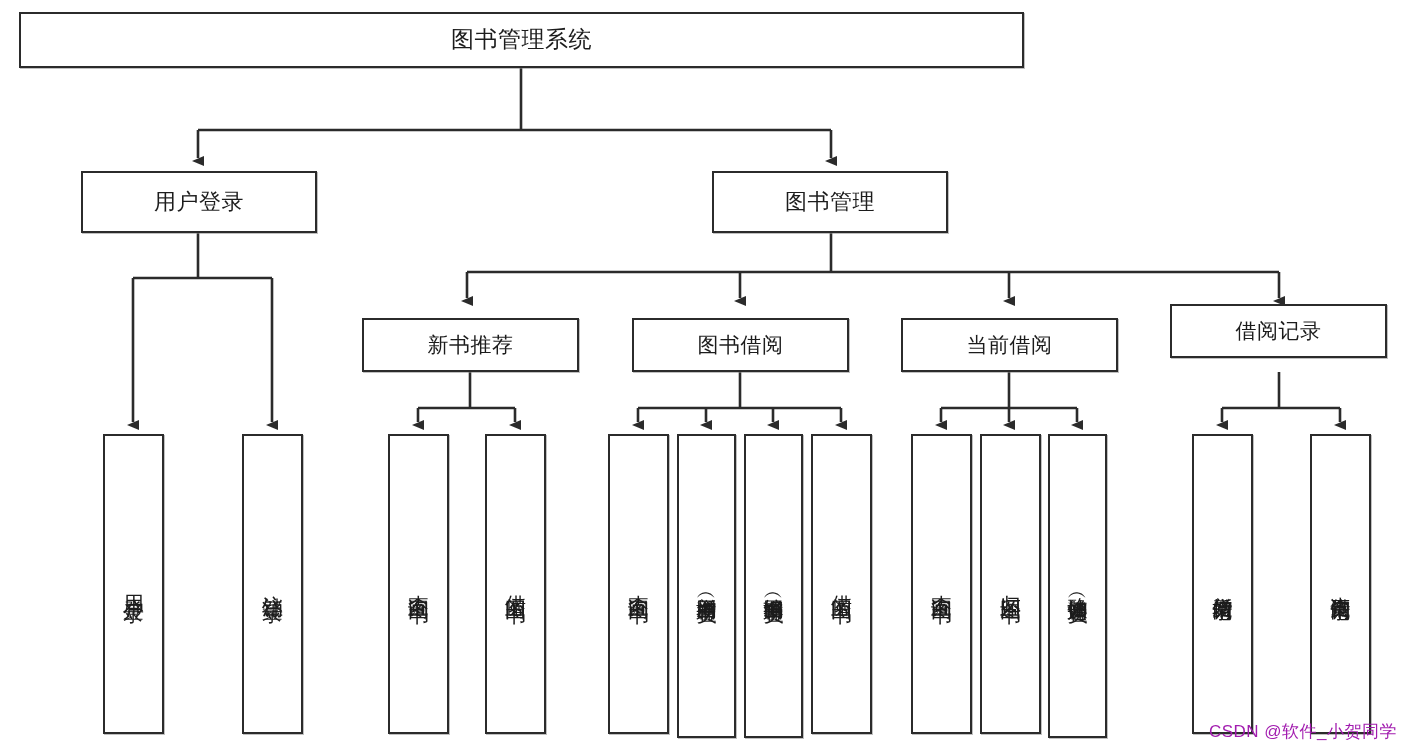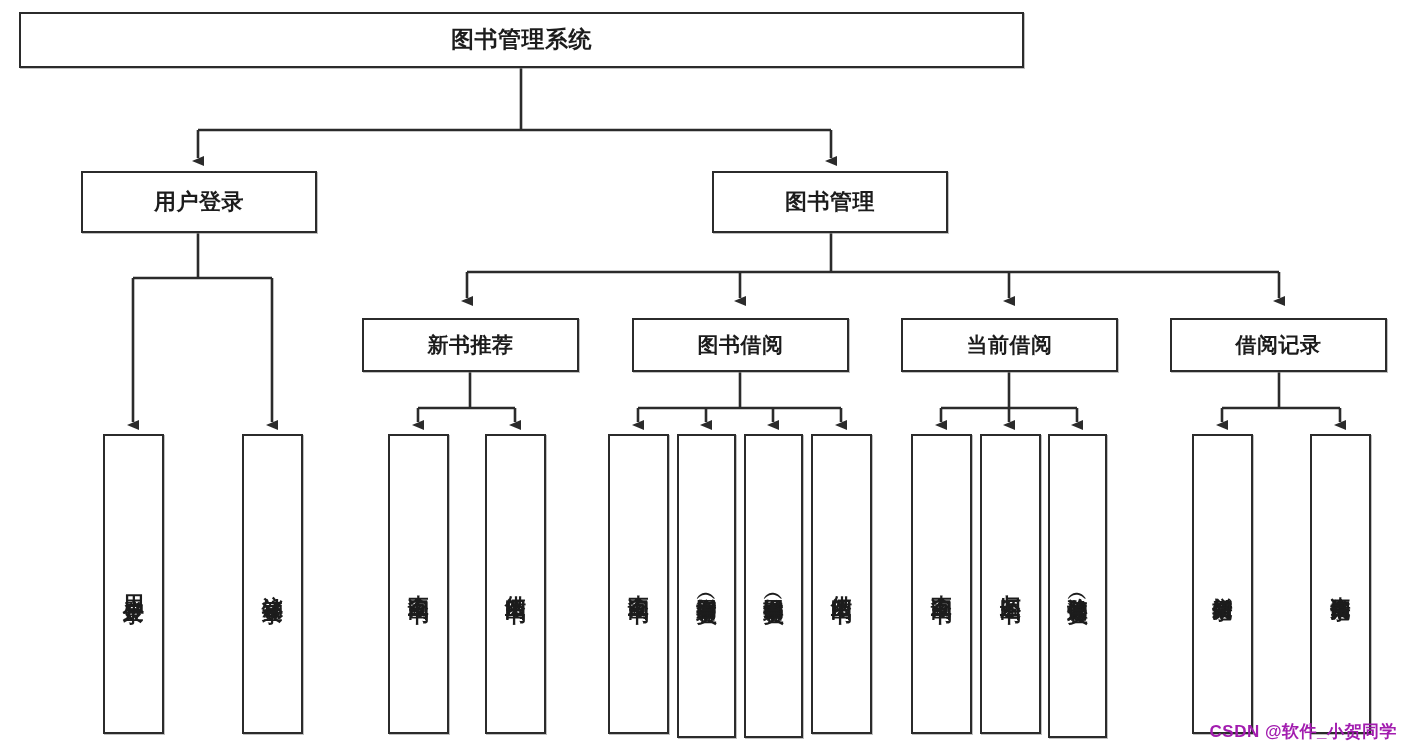--- a/index.html
+++ b/index.html
@@ -10,21 +10,20 @@
   }
   body {
     font-family: "Liberation Sans", "DejaVu Sans", sans-serif;
   }
   #canvas {
     position: relative;
     width: 1405px;
     height: 747px;
     background: #ffffff;
     overflow: hidden;
-    font-weight: bold;
   }
   #edges {
     position: absolute;
     left: 0;
     top: 0;
     width: 1405px;
     height: 747px;
     pointer-events: none;
   }
   .node {
@@ -145,21 +144,21 @@
 
   <div class="node level-2" style="left:362px; top:318px; width:217px; height:54px;">
     <span class="lbl">新书推荐</span>
   </div>
   <div class="node level-2" style="left:632px; top:318px; width:217px; height:54px;">
     <span class="lbl">图书借阅</span>
   </div>
   <div class="node level-2" style="left:901px; top:318px; width:217px; height:54px;">
     <span class="lbl">当前借阅</span>
   </div>
-  <div class="node level-2" style="left:1170px; top:318px; width:217px; height:54px;">
+  <div class="node level-2" style="left:1170px; top:304px; width:217px; height:54px;">
     <span class="lbl">借阅记录</span>
   </div>
 
   <div class="node leaf" style="left:103px; top:434px; width:61px; height:300px;">
     <span class="lbl">用户登录</span>
   </div>
   <div class="node leaf" style="left:242px; top:434px; width:61px; height:300px;">
     <span class="lbl">注销登录</span>
   </div>
 

